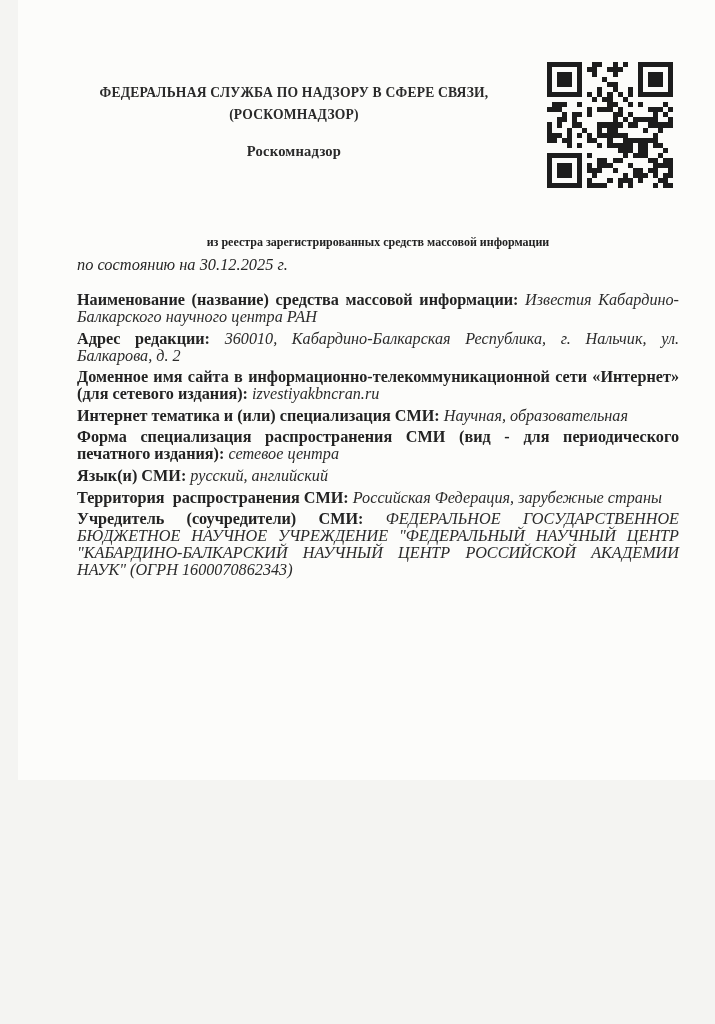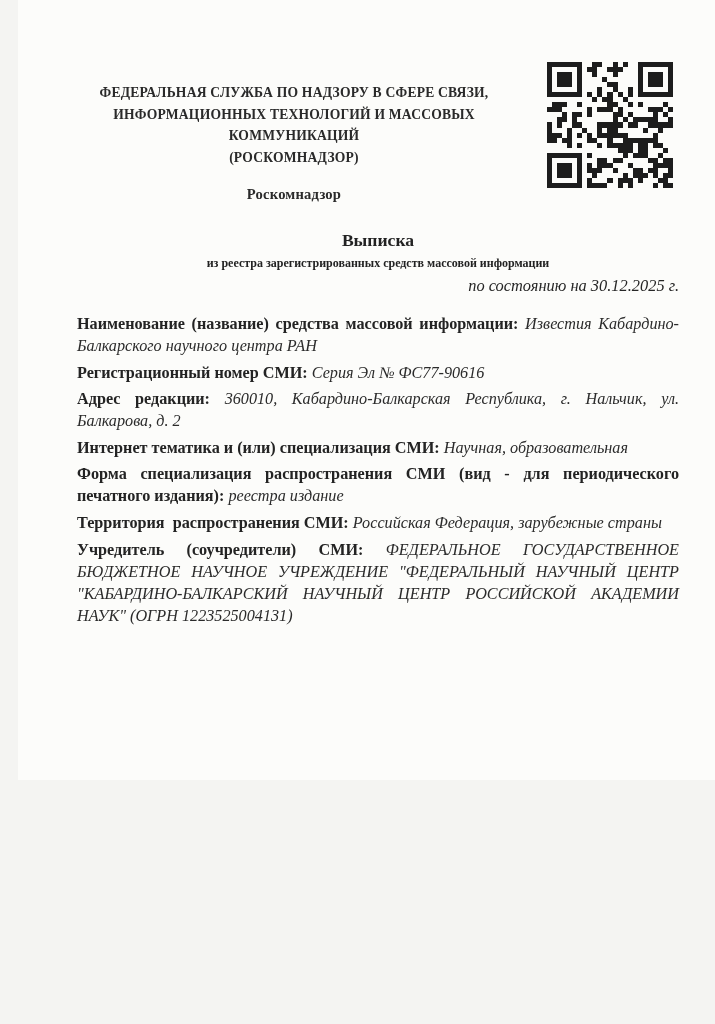--- a/index.html
+++ b/index.html
@@ -42,41 +42,40 @@
   }
   .title1{
     text-align:center;font-weight:bold;font-size:17.6px;margin:0;
     color:#222;
   }
   .title2{
     text-align:center;font-weight:bold;font-size:12px;margin:5px 0 0 0;
     color:#222;
   }
   .title3{
-    text-align:right;font-style:italic;font-size:16.4px;margin:5px 0 0 0;
+    text-align:left;font-style:italic;font-size:16.4px;margin:5px 0 0 0;
   }
   .fields{margin-top:17px;}
   .field{
     margin:0 0 4.6px 0;
     font-size:16.2px;
-    line-height:22px;
+    line-height:17px;
     text-align:justify;
     color:#2b2b2b;
   }
   .field .lbl{font-weight:bold;color:#232323;}
   .field .val{font-style:italic;}
 </style>
 </head>
 <body>
 
 <div class="page">
 
   <div class="gov-header">
     <div>ФЕДЕРАЛЬНАЯ СЛУЖБА ПО НАДЗОРУ В СФЕРЕ СВЯЗИ,</div>
-    <div>ИНФОРМАЦИОННЫХ ТЕХНОЛОГИЙ И МАССОВЫХ КОММУНИКАЦИЙ</div>
     <div>(РОСКОМНАДЗОР)</div>
     <div class="agency-short">Роскомнадзор</div>
   </div>
 
   <div class="qr-box">
     <svg viewBox="0 0 25 25" shape-rendering="crispEdges" fill="#1d1d1d">
         <rect x="0" y="0" width="1" height="1"></rect>
         <rect x="1" y="0" width="1" height="1"></rect>
         <rect x="2" y="0" width="1" height="1"></rect>
         <rect x="3" y="0" width="1" height="1"></rect>
@@ -365,49 +364,52 @@
         <rect x="11" y="24" width="1" height="1"></rect>
         <rect x="14" y="24" width="1" height="1"></rect>
         <rect x="16" y="24" width="1" height="1"></rect>
         <rect x="21" y="24" width="1" height="1"></rect>
         <rect x="23" y="24" width="1" height="1"></rect>
         <rect x="24" y="24" width="1" height="1"></rect>
       </svg>
   </div>
 
   <div class="doc-body">
-    <p class="title1">Выписка</p>
     <p class="title2">из реестра зарегистрированных средств массовой информации</p>
     <p class="title3">по состоянию на 30.12.2025 г.</p>
 
     <div class="fields">
       <p class="field">
         <span class="lbl">Наименование (название) средства массовой информации:</span>
         <span class="val">Известия Кабардино-Балкарского научного центра РАН</span>
       </p>
       <p class="field">
-        <span class="lbl">Регистрационный номер СМИ:</span>
-        <span class="val">Серия Эл № ФС77-90616</span>
-      </p>
-      <p class="field">
         <span class="lbl">Адрес редакции:</span>
         <span class="val">360010, Кабардино-Балкарская Республика, г. Нальчик, ул. Балкарова, д. 2</span>
       </p>
       <p class="field">
+        <span class="lbl">Доменное имя сайта в информационно-телекоммуникационной сети «Интернет» (для сетевого издания):</span>
+        <span class="val">izvestiyakbncran.ru</span>
+      </p>
+      <p class="field">
         <span class="lbl">Интернет тематика и (или) специализация СМИ:</span>
         <span class="val">Научная, образовательная</span>
       </p>
       <p class="field">
         <span class="lbl">Форма специализация распространения СМИ (вид - для периодического печатного издания):</span>
-        <span class="val">реестра издание</span>
+        <span class="val">сетевое центра</span>
+      </p>
+      <p class="field">
+        <span class="lbl">Язык(и) СМИ:</span>
+        <span class="val">русский, английский</span>
       </p>
       <p class="field">
         <span class="lbl">Территория &nbsp;распространения СМИ:</span>
         <span class="val">Российская Федерация, зарубежные страны</span>
       </p>
       <p class="field">
         <span class="lbl">Учредитель (соучредители) СМИ:</span>
-        <span class="val">ФЕДЕРАЛЬНОЕ ГОСУДАРСТВЕННОЕ БЮДЖЕТНОЕ НАУЧНОЕ УЧРЕЖДЕНИЕ "ФЕДЕРАЛЬНЫЙ НАУЧНЫЙ ЦЕНТР "КАБАРДИНО-БАЛКАРСКИЙ НАУЧНЫЙ ЦЕНТР РОССИЙСКОЙ АКАДЕМИИ НАУК" (ОГРН 1223525004131)</span>
+        <span class="val">ФЕДЕРАЛЬНОЕ ГОСУДАРСТВЕННОЕ БЮДЖЕТНОЕ НАУЧНОЕ УЧРЕЖДЕНИЕ "ФЕДЕРАЛЬНЫЙ НАУЧНЫЙ ЦЕНТР "КАБАРДИНО-БАЛКАРСКИЙ НАУЧНЫЙ ЦЕНТР РОССИЙСКОЙ АКАДЕМИИ НАУК" (ОГРН 1600070862343)</span>
       </p>
     </div>
   </div>
 
 </div>
 
 </body></html>

